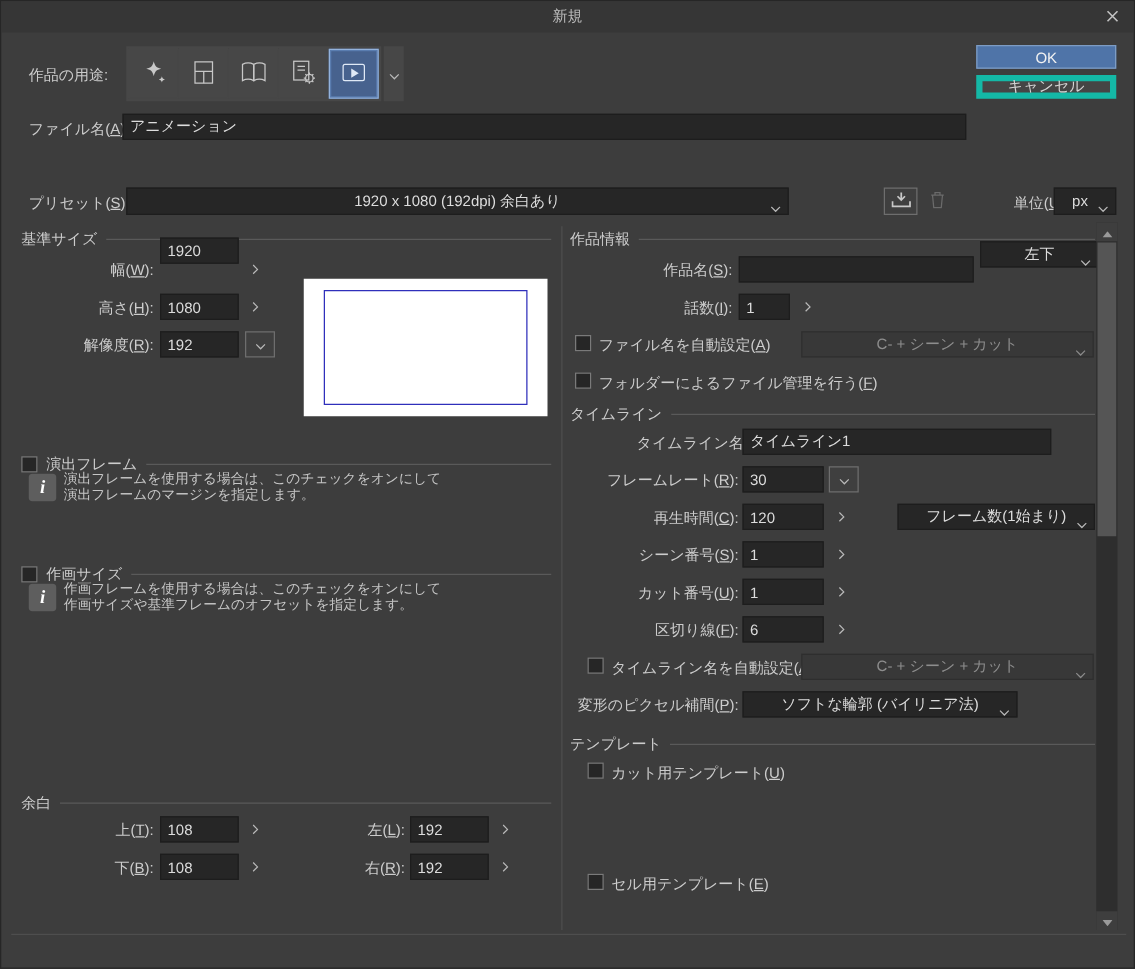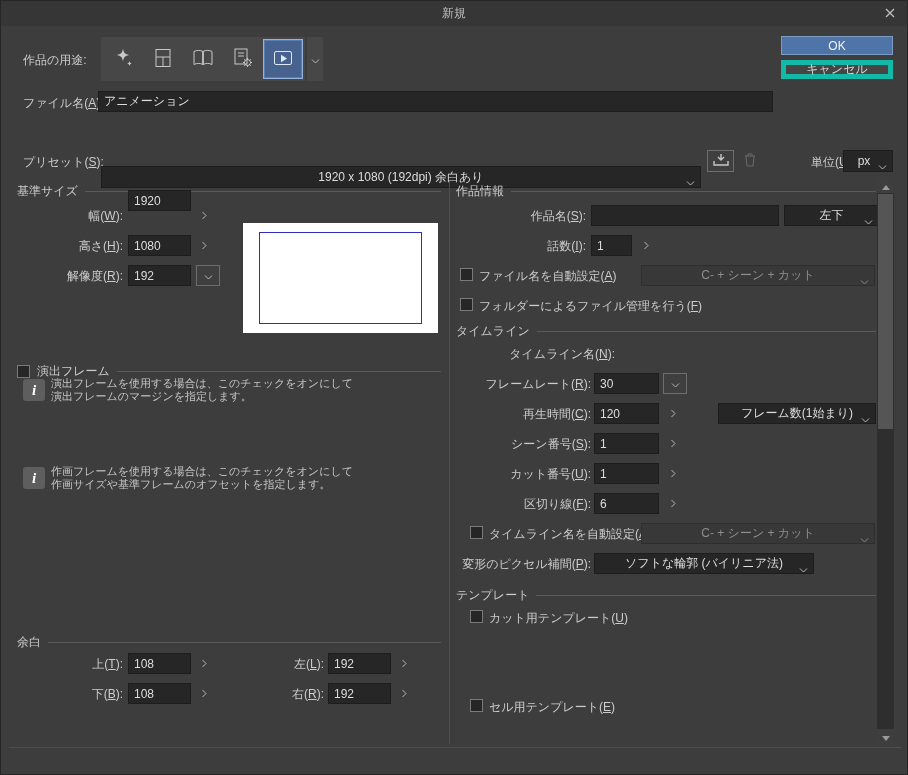--- a/index.html
+++ b/index.html
@@ -127,21 +127,21 @@
     </span>
   </button>
 
   <button class="btn ok" style="left:780px;top:35px">OK</button>
   <button class="btn cancel" style="left:780px;top:59px">キャンセル</button>
 
   <span class="lbl" style="left:22px;top:95px">ファイル名(<u>A</u>):</span>
   <input class="inp" style="left: 97px; top: 90px; width: 675px;" value="アニメーション">
 
   <span class="lbl" style="left:22px;top:154px">プリセット(<u>S</u>):</span>
-  <div class="sel" style="left:100px;top:165px;width:600px;height:22px">
+  <div class="sel" style="left:100px;top:149px;width:530px;height:22px">
     <span>1920 x 1080 (192dpi) 余白あり</span>
     <span class="chev">
       <svg width="9" height="5">
           <path d="M1 .5l3.5 3.5L8 .5" stroke="#b8b8b8" fill="none"></path>
         </svg>
     </span>
   </div>
   <button class="iconbtn" style="left:706px;top:149px;width:27px;height:22px">
     <span>
       <svg width="16" height="14" viewBox="0 0 16 14" fill="none" stroke="#c8c8c8" stroke-width="1.4">
@@ -211,20 +211,25 @@
 
   <div class="hdr" style="left:16px;top:362px;width:424px">
     <span class="cb2"></span>
     <span>演出フレーム</span>
     <span class="line"></span>
   </div>
   <span class="info" style="left:22px;top:378px"></span>
   <span class="desc" style="left:50px;top:376px">演出フレームを使用する場合は、このチェックをオンにして</span>
   <span class="desc" style="left:50px;top:389px">演出フレームのマージンを指定します。</span>
 
+  <div class="hdr" style="left:16px;top:450px;width:424px">
+    <span class="cb2"></span>
+    <span>作画サイズ</span>
+    <span class="line"></span>
+  </div>
   <span class="info" style="left:22px;top:466px"></span>
   <span class="desc" style="left:50px;top:464px">作画フレームを使用する場合は、このチェックをオンにして</span>
   <span class="desc" style="left:50px;top:477px">作画サイズや基準フレームのオフセットを指定します。</span>
 
   <div class="hdr" style="left:16px;top:633px;width:424px">
     <span>余白</span>
     <span class="line"></span>
   </div>
   <span class="lbl r" style="left:57px;top:656px;width:65px">上(<u>T</u>):</span>
   <input class="inp" style="left: 127px; top: 652px; width: 63px;" value="108">
@@ -263,21 +268,21 @@
     </span>
   </button>
 
   <div class="hdr" style="left:455px;top:182px;width:420px">
     <span>作品情報</span>
     <span class="line"></span>
   </div>
 
   <span class="lbl r" style="left:455px;top:208px;width:130px">作品名(<u>S</u>):</span>
   <input class="inp" style="left: 590px; top: 204px; width: 188px;" value="">
-  <div class="sel" style="left:783px;top:204px;width:95px">
+  <div class="sel" style="left:783px;top:192px;width:95px">
     <span>左下</span>
     <span class="chev">
       <svg width="9" height="5">
           <path d="M1 .5l3.5 3.5L8 .5" stroke="#b8b8b8" fill="none"></path>
         </svg>
     </span>
   </div>
 
   <span class="lbl r" style="left:455px;top:238px;width:130px">話数(<u>I</u>):</span>
   <input class="inp" style="left: 590px; top: 234px; width: 41px;" value="1">
@@ -302,20 +307,21 @@
 
   <span class="cb" style="left:459px;top:297px"></span>
   <span class="lbl" style="left:478px;top:298px">フォルダーによるファイル管理を行う(<u>F</u>)</span>
 
   <div class="hdr" style="left:455px;top:322px;width:420px">
     <span>タイムライン</span>
     <span class="line"></span>
   </div>
 
   <span class="lbl r" style="left:469px;top:346px;width:145px">タイムライン名(<u>N</u>):</span>
+  <input class="inp" style="left: 593px; top: 342px; width: 247px;" value="タイムライン1">
 
   <span class="lbl r" style="left:440px;top:376px;width:150px">フレームレート(<u>R</u>):</span>
   <input class="inp" style="left: 593px; top: 372px; width: 65px;" value="30">
   <button class="dropbtn" style="left:662px;top:372px">
     <span>
       <svg width="9" height="5">
           <path d="M1 .5l3.5 3.5L8 .5" stroke="#b8b8b8" fill="none"></path>
         </svg>
     </span>
   </button>

